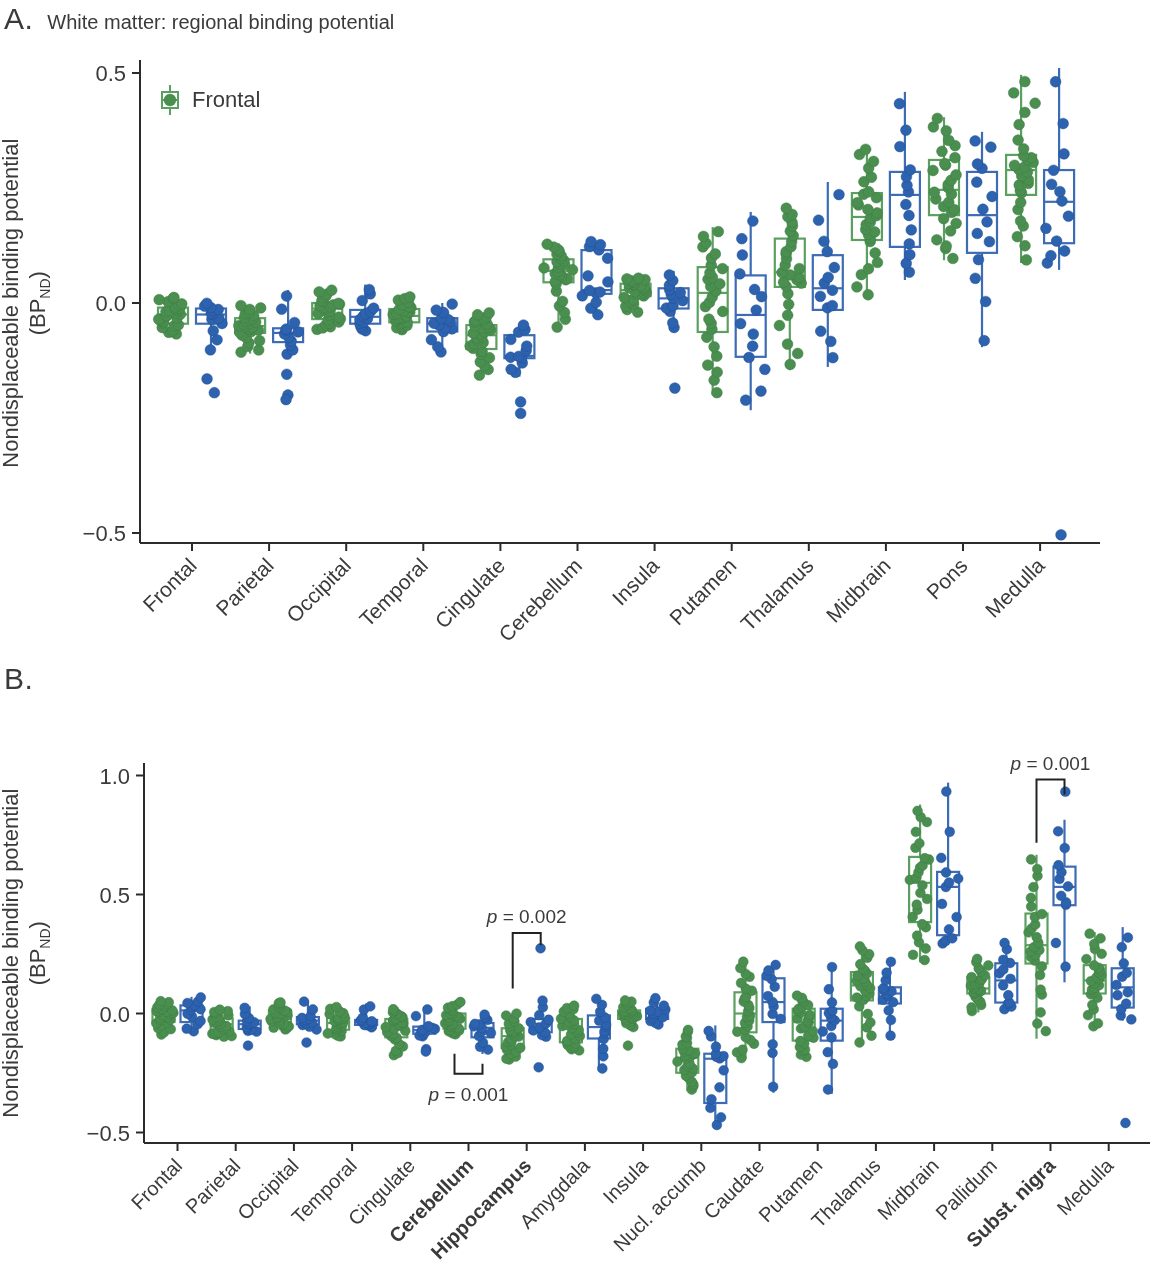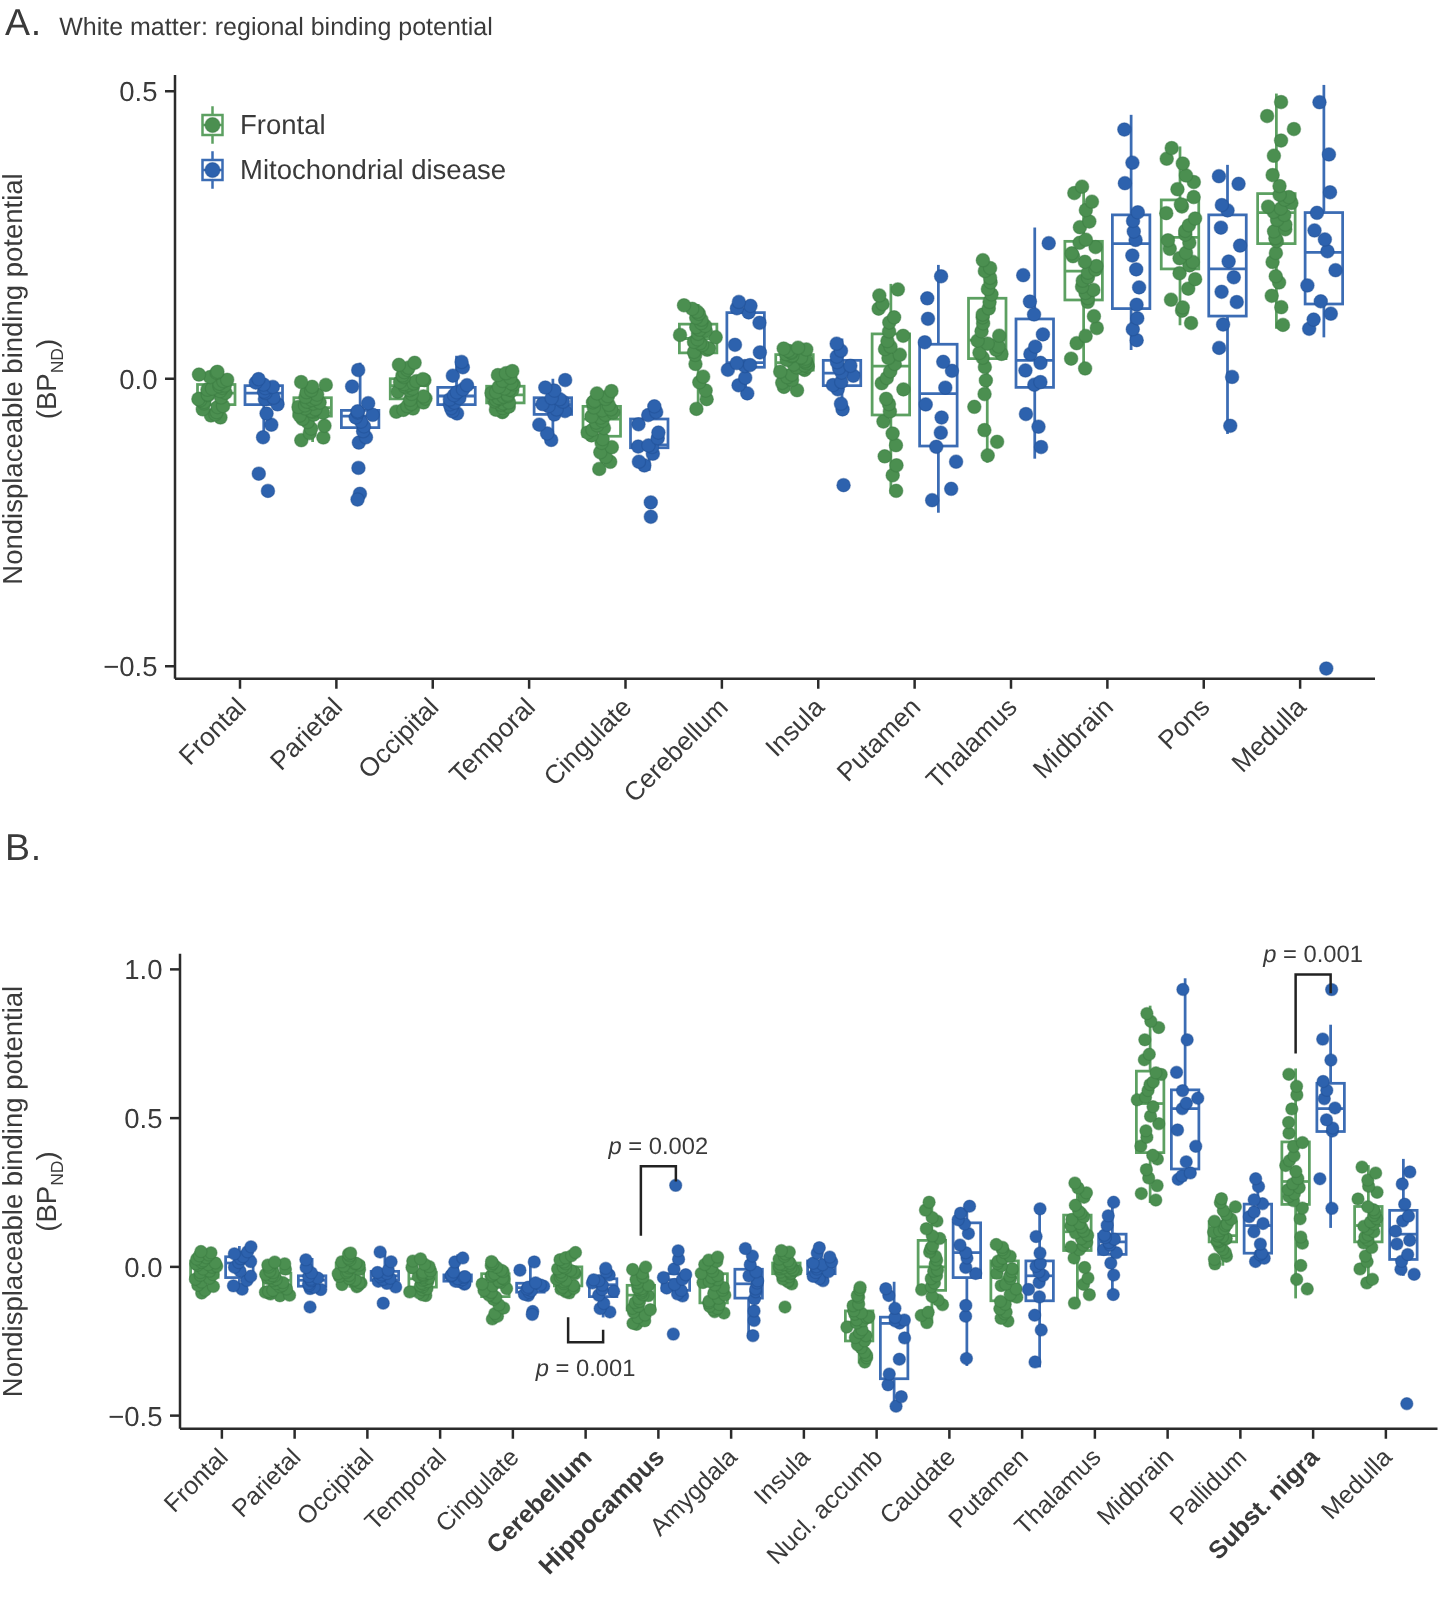--- a/index.html
+++ b/index.html
@@ -1768,25 +1768,15 @@
     <div class="legend-row">
       <span class="legend-marker"><svg width="24" height="32" xmlns="http://www.w3.org/2000/svg">
             <line x1="12" y1="1" x2="12" y2="8" stroke="#5ca061" stroke-width="2"></line>
             <line x1="12" y1="24" x2="12" y2="31" stroke="#5ca061" stroke-width="2"></line>
             <rect x="4" y="8" width="16" height="16" fill="none" stroke="#5ca061" stroke-width="2"></rect>
             <line x1="4" y1="16" x2="20" y2="16" stroke="#5ca061" stroke-width="2"></line>
             <circle cx="12" cy="16" r="6" fill="#4b8f50" stroke="#3a7a40" stroke-opacity="0.45"></circle>
           </svg></span>
       <span class="legend-label">Frontal</span>
     </div>
-    <div class="legend-row">
-      <span class="legend-marker"><svg width="24" height="32" xmlns="http://www.w3.org/2000/svg">
-            <line x1="12" y1="1" x2="12" y2="8" stroke="#3b6cb4" stroke-width="2"></line>
-            <line x1="12" y1="24" x2="12" y2="31" stroke="#3b6cb4" stroke-width="2"></line>
-            <rect x="4" y="8" width="16" height="16" fill="none" stroke="#3b6cb4" stroke-width="2"></rect>
-            <line x1="4" y1="16" x2="20" y2="16" stroke="#3b6cb4" stroke-width="2"></line>
-            <circle cx="12" cy="16" r="6" fill="#2d62ae" stroke="#1f4d92" stroke-opacity="0.45"></circle>
-          </svg></span>
-      <span class="legend-label">Mitochondrial disease</span>
-    </div>
   </div>
 
 </div>
 
 </body></html>

